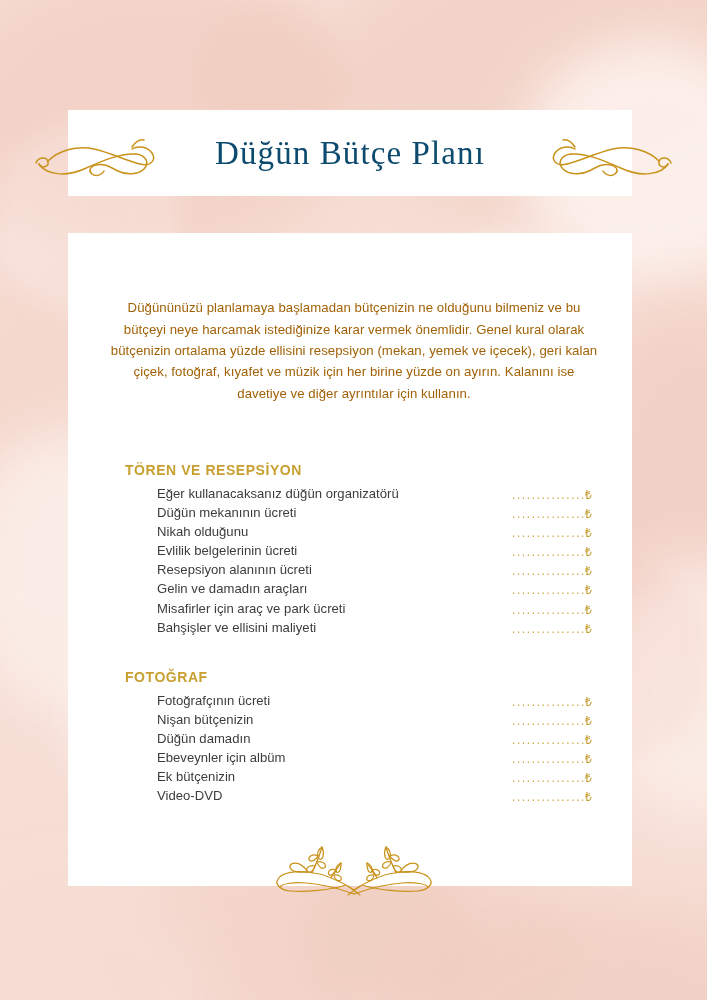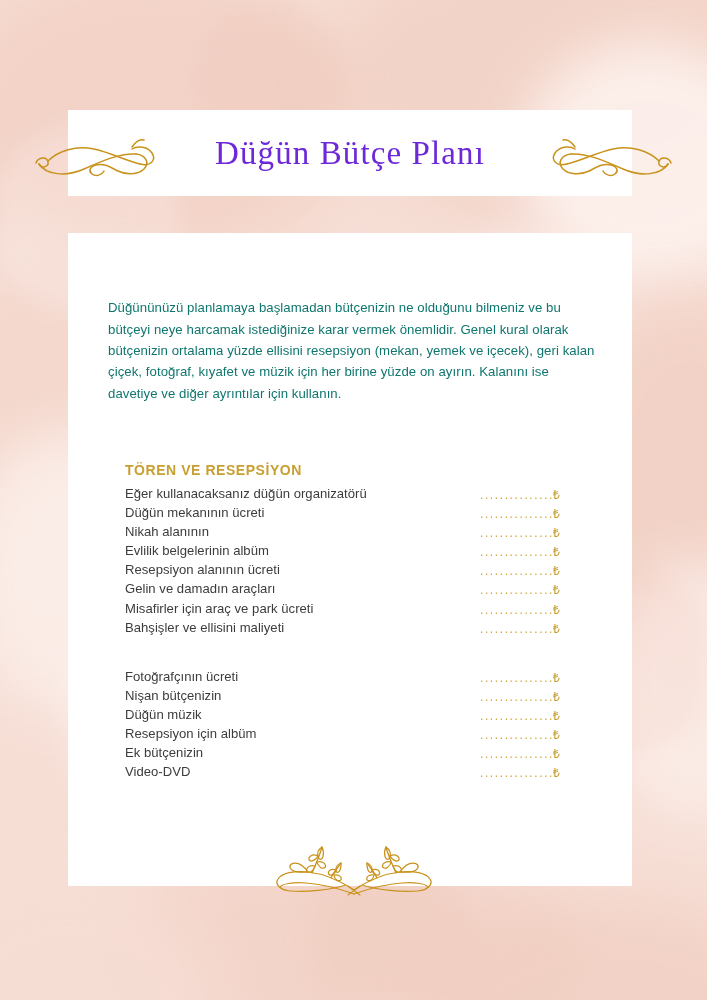--- a/index.html
+++ b/index.html
@@ -15,44 +15,44 @@
   #bg .edge{position:absolute;filter:blur(14px);}
   
   .panel{position:absolute;background:#ffffff;left:68px;width:564px;}
   #header-band{top:110px;height:86px;}
   #main-panel{top:233px;height:653px;}
   
   #title{
     position:absolute;left:68px;width:564px;top:110px;height:86px;
     display:flex;align-items:center;justify-content:center;
     font-family:"Liberation Serif", serif;
-    font-size:33px;letter-spacing:1.1px;color:#6d28d9;
+    font-size:33px;letter-spacing:1.1px;color:#0c4a6e;
     white-space:nowrap;
   }
   .flourish{position:absolute;top:131px;width:146px;height:58px;}
   #flourish-left{left:28px;}
   #flourish-right{left:533px;transform:scaleX(-1);}
   
   #intro{
     position:absolute;left:108px;width:492px;top:284px;
-    text-align:left;color:#0f766e;
+    text-align:center;color:#a16207;
     font-size:13.2px;line-height:21.4px;font-weight:300;
     letter-spacing:.06px;
   }
   
   .section{position:absolute;left:125px;width:432px;}
   #section-0{top:462px;}
   #section-1{top:669px;}
   .section-title{
     color:#c8a031;font-size:14px;font-weight:700;
     letter-spacing:.55px;margin-bottom:8px;
   }
   .row{
     position:relative;height:19.1px;
-    display:flex;align-items:baseline;
+    display:flex;align-items:baseline;margin-left:32px;
   }
   .row-label{
     color:#3c3c3c;font-size:13.1px;font-weight:300;
     white-space:nowrap;letter-spacing:.02px;
   }
   .row-amount{
     position:absolute;left:355px;width:80px;
     display:flex;align-items:baseline;justify-content:flex-end;
     color:#c8a031;
   }
@@ -130,28 +130,28 @@
         </span>
       </div>
       <div class="row">
         <span class="row-label">Düğün mekanının ücreti</span>
         <span class="row-amount">
           <span class="dots">...............................</span>
           <span class="lira">₺</span>
         </span>
       </div>
       <div class="row">
-        <span class="row-label">Nikah alanının</span>
-        <span class="row-amount">
-          <span class="dots">...............................</span>
-          <span class="lira">₺</span>
-        </span>
-      </div>
-      <div class="row">
-        <span class="row-label">Evlilik belgelerinin albüm</span>
+        <span class="row-label">Nikah olduğunu</span>
+        <span class="row-amount">
+          <span class="dots">...............................</span>
+          <span class="lira">₺</span>
+        </span>
+      </div>
+      <div class="row">
+        <span class="row-label">Evlilik belgelerinin ücreti</span>
         <span class="row-amount">
           <span class="dots">...............................</span>
           <span class="lira">₺</span>
         </span>
       </div>
       <div class="row">
         <span class="row-label">Resepsiyon alanının ücreti</span>
         <span class="row-amount">
           <span class="dots">...............................</span>
           <span class="lira">₺</span>
@@ -175,44 +175,45 @@
         <span class="row-label">Bahşişler ve ellisini maliyeti</span>
         <span class="row-amount">
           <span class="dots">...............................</span>
           <span class="lira">₺</span>
         </span>
       </div>
     </div>
 </div>
 
 <div class="section" id="section-1">
+  <div class="section-title">FOTOĞRAF</div>
   <div class="rows">
       <div class="row">
         <span class="row-label">Fotoğrafçının ücreti</span>
         <span class="row-amount">
           <span class="dots">...............................</span>
           <span class="lira">₺</span>
         </span>
       </div>
       <div class="row">
         <span class="row-label">Nişan bütçenizin</span>
         <span class="row-amount">
           <span class="dots">...............................</span>
           <span class="lira">₺</span>
         </span>
       </div>
       <div class="row">
-        <span class="row-label">Düğün müzik</span>
-        <span class="row-amount">
-          <span class="dots">...............................</span>
-          <span class="lira">₺</span>
-        </span>
-      </div>
-      <div class="row">
-        <span class="row-label">Resepsiyon için albüm</span>
+        <span class="row-label">Düğün damadın</span>
+        <span class="row-amount">
+          <span class="dots">...............................</span>
+          <span class="lira">₺</span>
+        </span>
+      </div>
+      <div class="row">
+        <span class="row-label">Ebeveynler için albüm</span>
         <span class="row-amount">
           <span class="dots">...............................</span>
           <span class="lira">₺</span>
         </span>
       </div>
       <div class="row">
         <span class="row-label">Ek bütçenizin</span>
         <span class="row-amount">
           <span class="dots">...............................</span>
           <span class="lira">₺</span>

